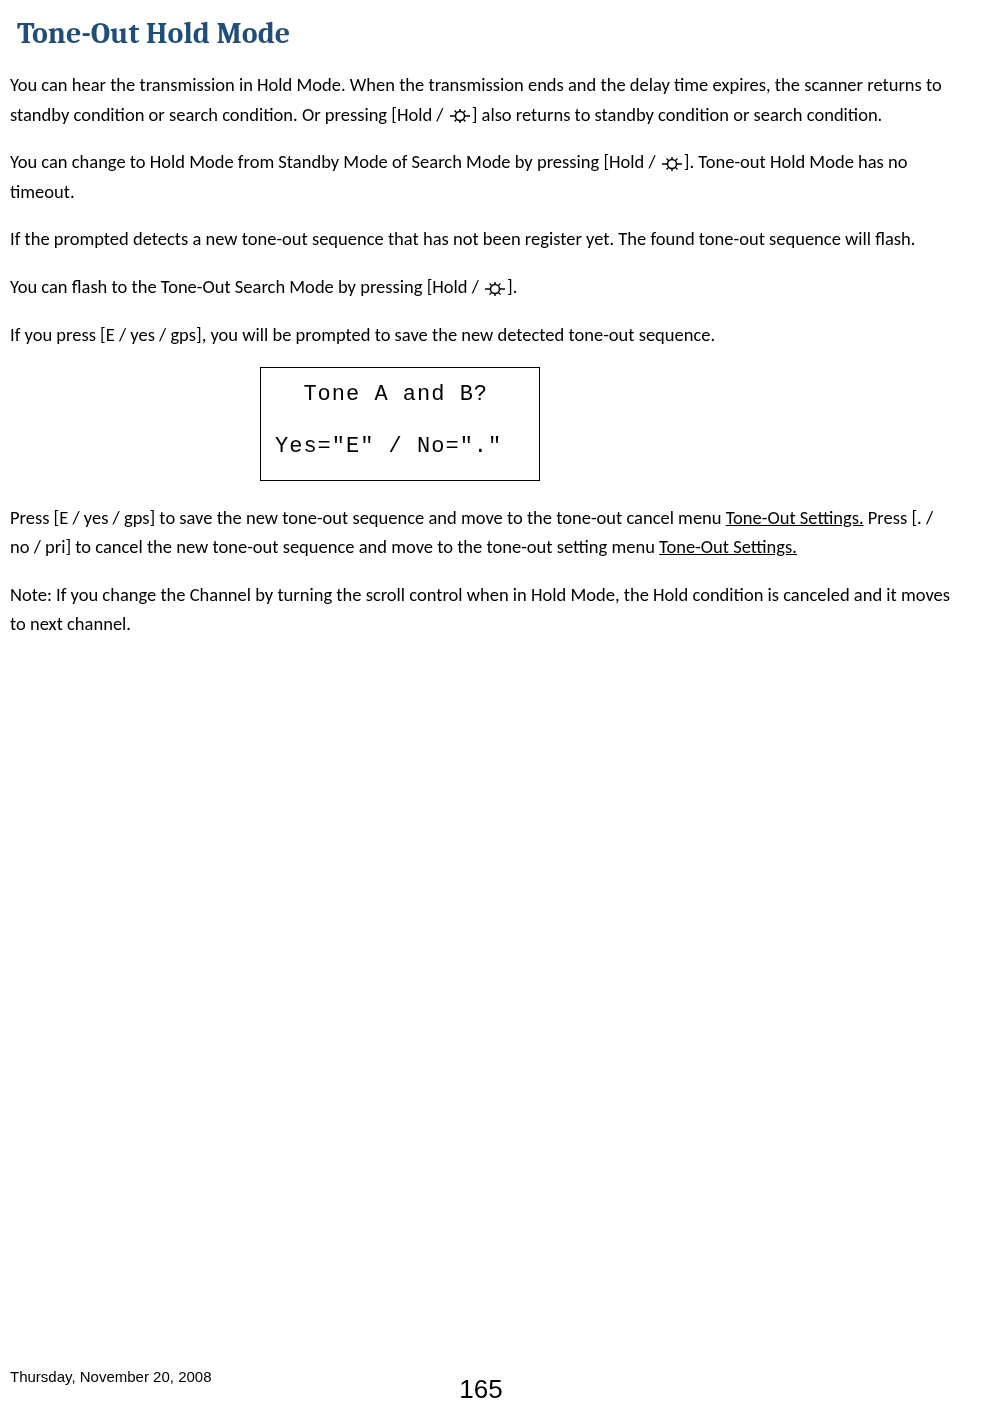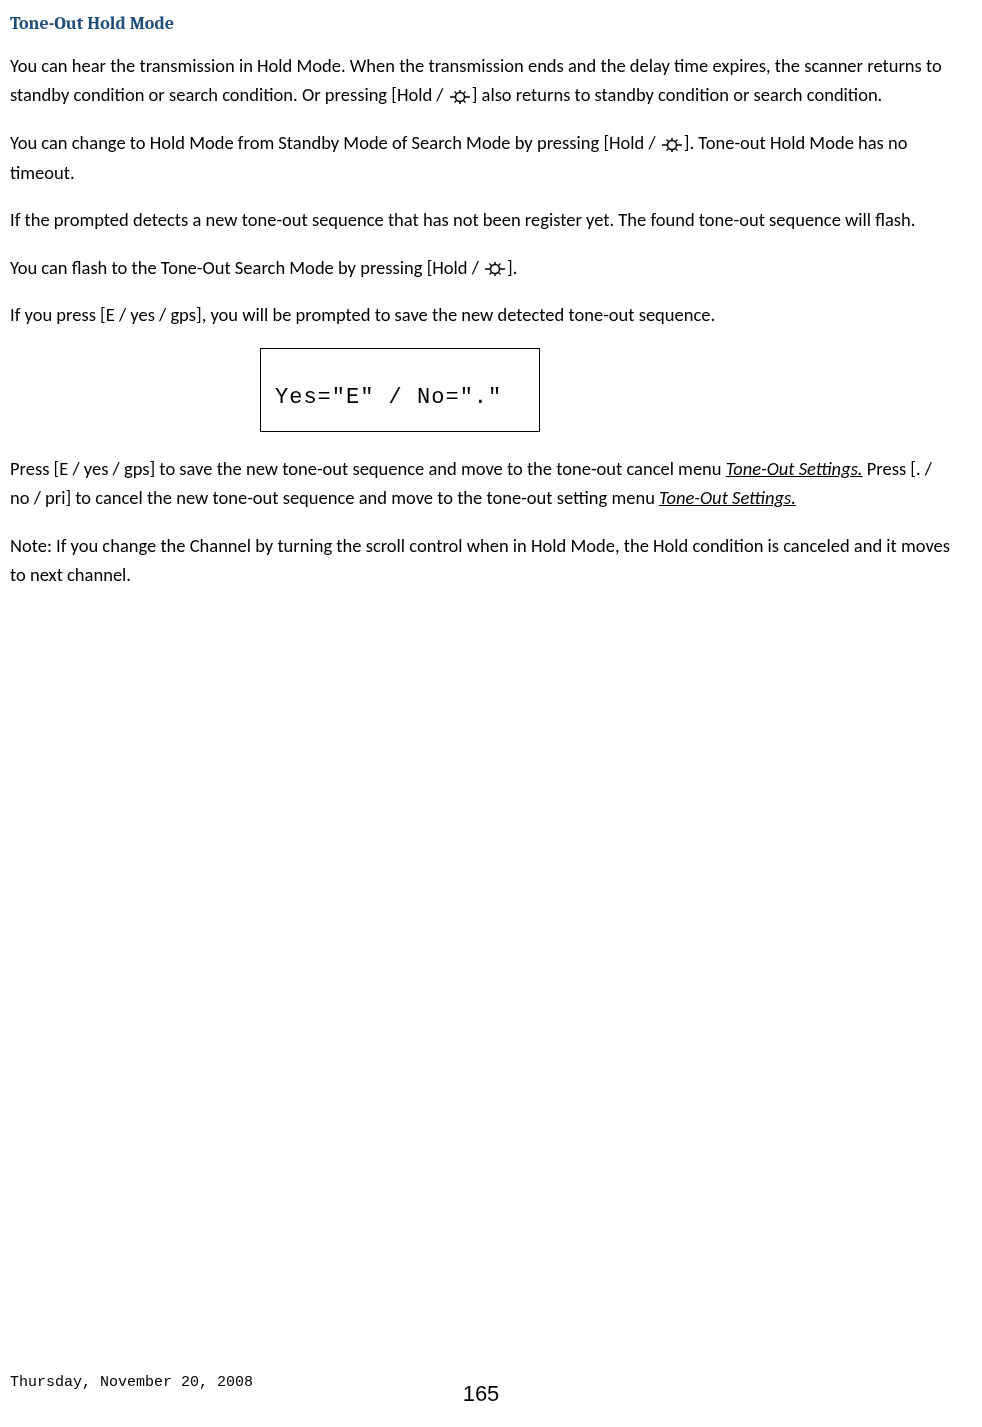--- a/index.html
+++ b/index.html
@@ -10,22 +10,22 @@
       margin: 0;
       padding: 10px 10px 30px 10px;
       width: 962px;
       box-sizing: border-box;
       position: relative;
       min-height: 1427px;
     }
     .heading {
       color: #1F4E79;
       font-weight: bold;
-      font-size: 18px;
-      margin: 0 0 2px 0;
+      font-size: 30px;
+      margin: 0 0 2px 7px;
       font-family: Cambria, Georgia, serif;
     }
     p {
       margin: 12px 0 18px 0;
     }
     .inline-icon {
       display: inline-block;
       vertical-align: middle;
       margin: 0 1px;
     }
@@ -41,41 +41,40 @@
       letter-spacing: 1px;
     }
     .lcd-line {
       white-space: pre;
     }
     .lcd-gap {
       height: 22px;
     }
     .underline-italic {
       text-decoration: underline;
-      font-style: italic;
     }
     .footer {
       position: absolute;
       bottom: 20px;
       left: 10px;
       right: 10px;
       font-size: 15px;
     }
     .footer-date {
       position: absolute;
       left: 0;
-      bottom: 12px;
-      font-family: Liberation Mono, monospace;
+      bottom: 18px;
+      font-family: Liberation Sans, sans-serif;
     }
     .footer-page {
       position: absolute;
       left: 50%;
       transform: translateX(-50%);
       bottom: -4px;
-      font-size: 22px;
+      font-size: 26px;
       font-family: Arial, sans-serif;
     }
     .nowrap { white-space: nowrap; }
   </style>
 </head>
 <body>
 
 <h2 class="heading">Tone-Out Hold Mode</h2>
 
 <p>
@@ -118,20 +117,21 @@
         <line x1="7.5" y1="5.5" x2="5.5" y2="3.5" stroke="#000" stroke-width="1.2"></line>
         <line x1="14.5" y1="5.5" x2="16.5" y2="3.5" stroke="#000" stroke-width="1.2"></line>
         <line x1="7.5" y1="12.5" x2="5.5" y2="14.5" stroke="#000" stroke-width="1.2"></line>
         <line x1="14.5" y1="12.5" x2="16.5" y2="14.5" stroke="#000" stroke-width="1.2"></line>
       </svg></span><span>].</span>
 </p>
 
 <p>If you press [E / yes / gps], you will be prompted to save the new detected tone-out sequence.</p>
 
 <div class="lcd-box">
+  <div class="lcd-line">  Tone A and B?</div>
   <div class="lcd-gap"></div>
   <div class="lcd-line">Yes="E" / No="."</div>
 </div>
 
 <p>
   <span>Press [E / yes / gps] to save the new tone-out sequence and move to the tone-out cancel menu </span><span class="underline-italic">Tone-Out Settings.</span><span> Press [. / no / pri] to cancel the new tone-out sequence and move to the tone-out setting menu </span><span class="underline-italic">Tone-Out Settings.</span>
 </p>
 
 <p>Note: If you change the Channel by turning the scroll control when in Hold Mode, the Hold condition is canceled and it moves to next channel.</p>
 

